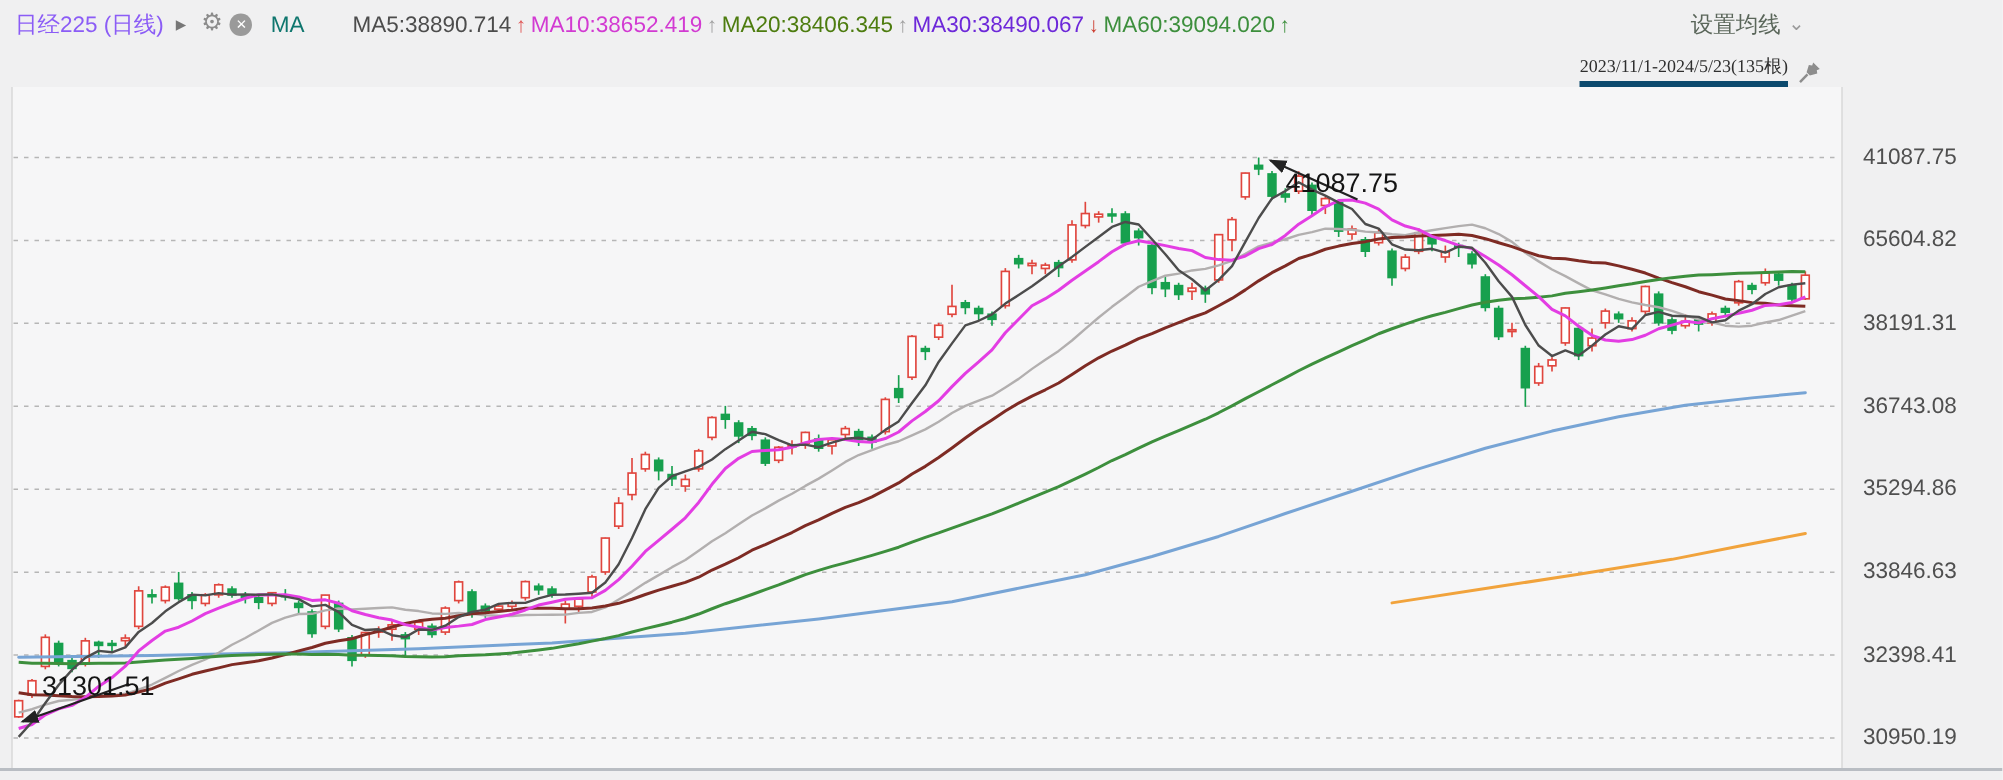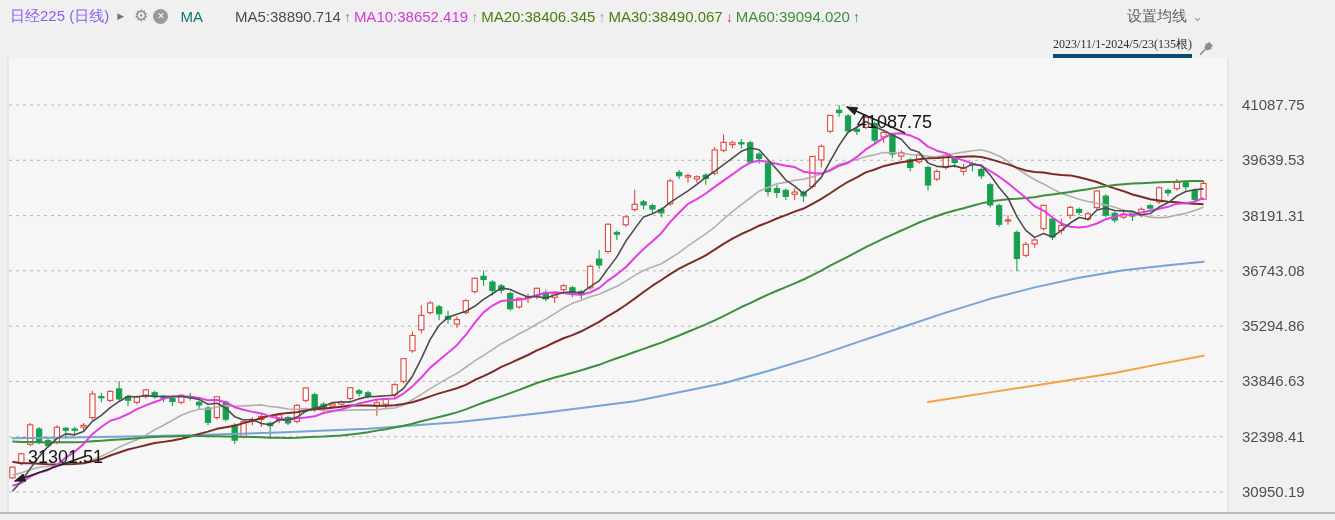--- a/index.html
+++ b/index.html
@@ -35,21 +35,21 @@
 <div class="row1">
   <span class="title">日经225 (日线)</span>
   <span class="caret">▶</span>
   <span class="gear">⚙</span>
   <span class="closex">✕</span>
   <span class="malabel">MA</span>
   <span class="mavals" id="ma-values">
       <span><span style="color: rgb(76, 76, 76);">MA5:38890.714</span><span class="arrow" style="color: rgb(224, 86, 86);">↑</span></span>
       <span><span style="color: rgb(210, 58, 210);">MA10:38652.419</span><span class="arrow" style="color: rgb(160, 160, 160);">↑</span></span>
       <span><span style="color: #4d7c0f; text-align: right;">MA20:38406.345</span><span class="arrow" style="color: rgb(160, 160, 160);">↑</span></span>
-      <span><span style="color: #4d7c0f;">MA30:38490.067</span><span class="arrow" style="color: rgb(204, 59, 46);">↓</span></span>
+      <span><span style="color: #6d28d9;">MA30:38490.067</span><span class="arrow" style="color: rgb(204, 59, 46);">↓</span></span>
       <span><span style="color: rgb(61, 143, 61);">MA60:39094.020</span><span class="arrow" style="color: rgb(61, 143, 61);">↑</span></span>
     </span>
   <span class="settings">
     <span>设置均线</span>
     <span class="chev">⌄</span>
   </span>
 </div>
 
 <div class="row2">
   <span class="range">2023/11/1-2024/5/23(135根)</span>
@@ -630,21 +630,21 @@
     </g>
     <line x1="8" y1="58" x2="8" y2="512" stroke="#d9d9d9"></line>
     <line x1="1228" y1="58" x2="1228" y2="512" stroke="#d9d9d9"></line>
     <line x1="0" y1="513" x2="1335" y2="513" stroke="#b9bdc3" stroke-width="2"></line>
     <path d="M905,133 L847,107" stroke="#222" stroke-width="1.5" fill="none" marker-end="url(#ah)"></path>
     <path d="M86,456 L15,481" stroke="#222" stroke-width="1.5" fill="none" marker-end="url(#ah)"></path>
   </svg>
 
 <div id="axis-labels">
     <div class="ylab" style="top: 96px;">41087.75</div>
-    <div class="ylab" style="top: 151.286px;">39639.53</div>
+    <div class="ylab" style="top: 151.286px;">65604.82</div>
     <div class="ylab" style="top: 206.571px;">38191.31</div>
     <div class="ylab" style="top: 261.857px;">36743.08</div>
     <div class="ylab" style="top: 317.143px;">35294.86</div>
     <div class="ylab" style="top: 372.429px;">33846.63</div>
     <div class="ylab" style="top: 427.714px;">32398.41</div>
     <div class="ylab" style="top: 483px;">30950.19</div>
   </div>
 
 <div class="anno" id="hi-label">41087.75</div>
 <div class="anno" id="lo-label">31301.51</div>

